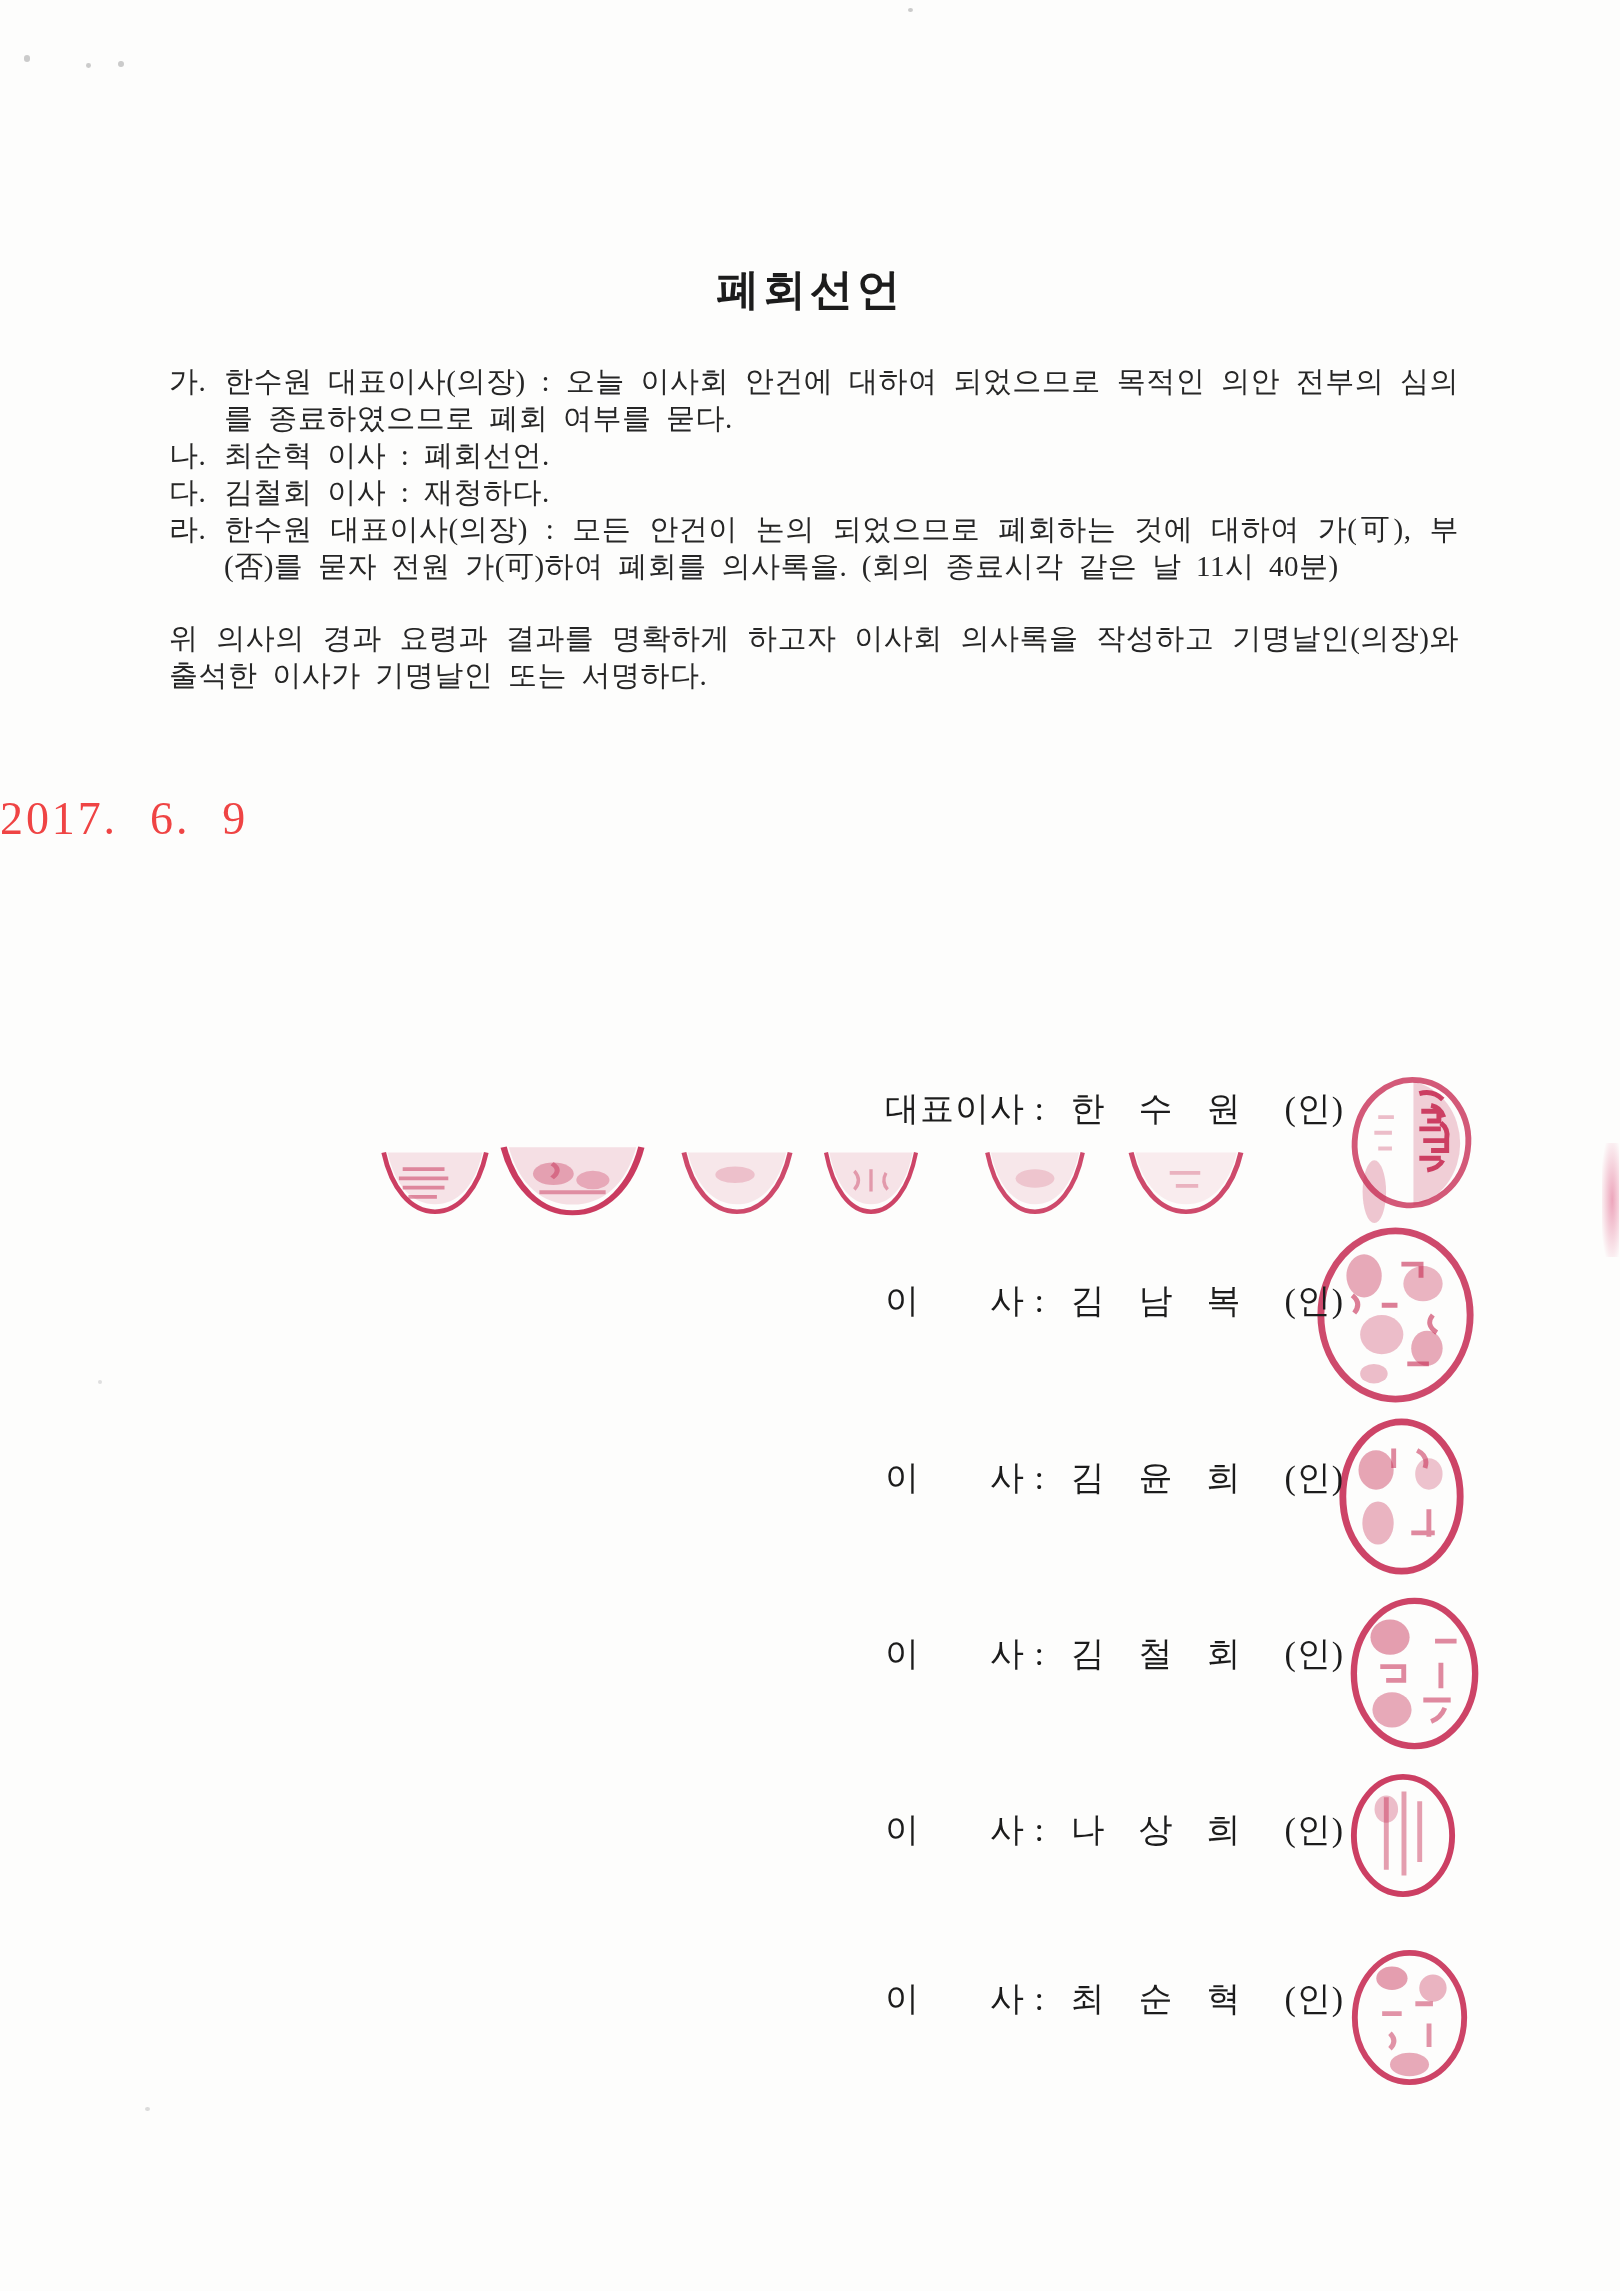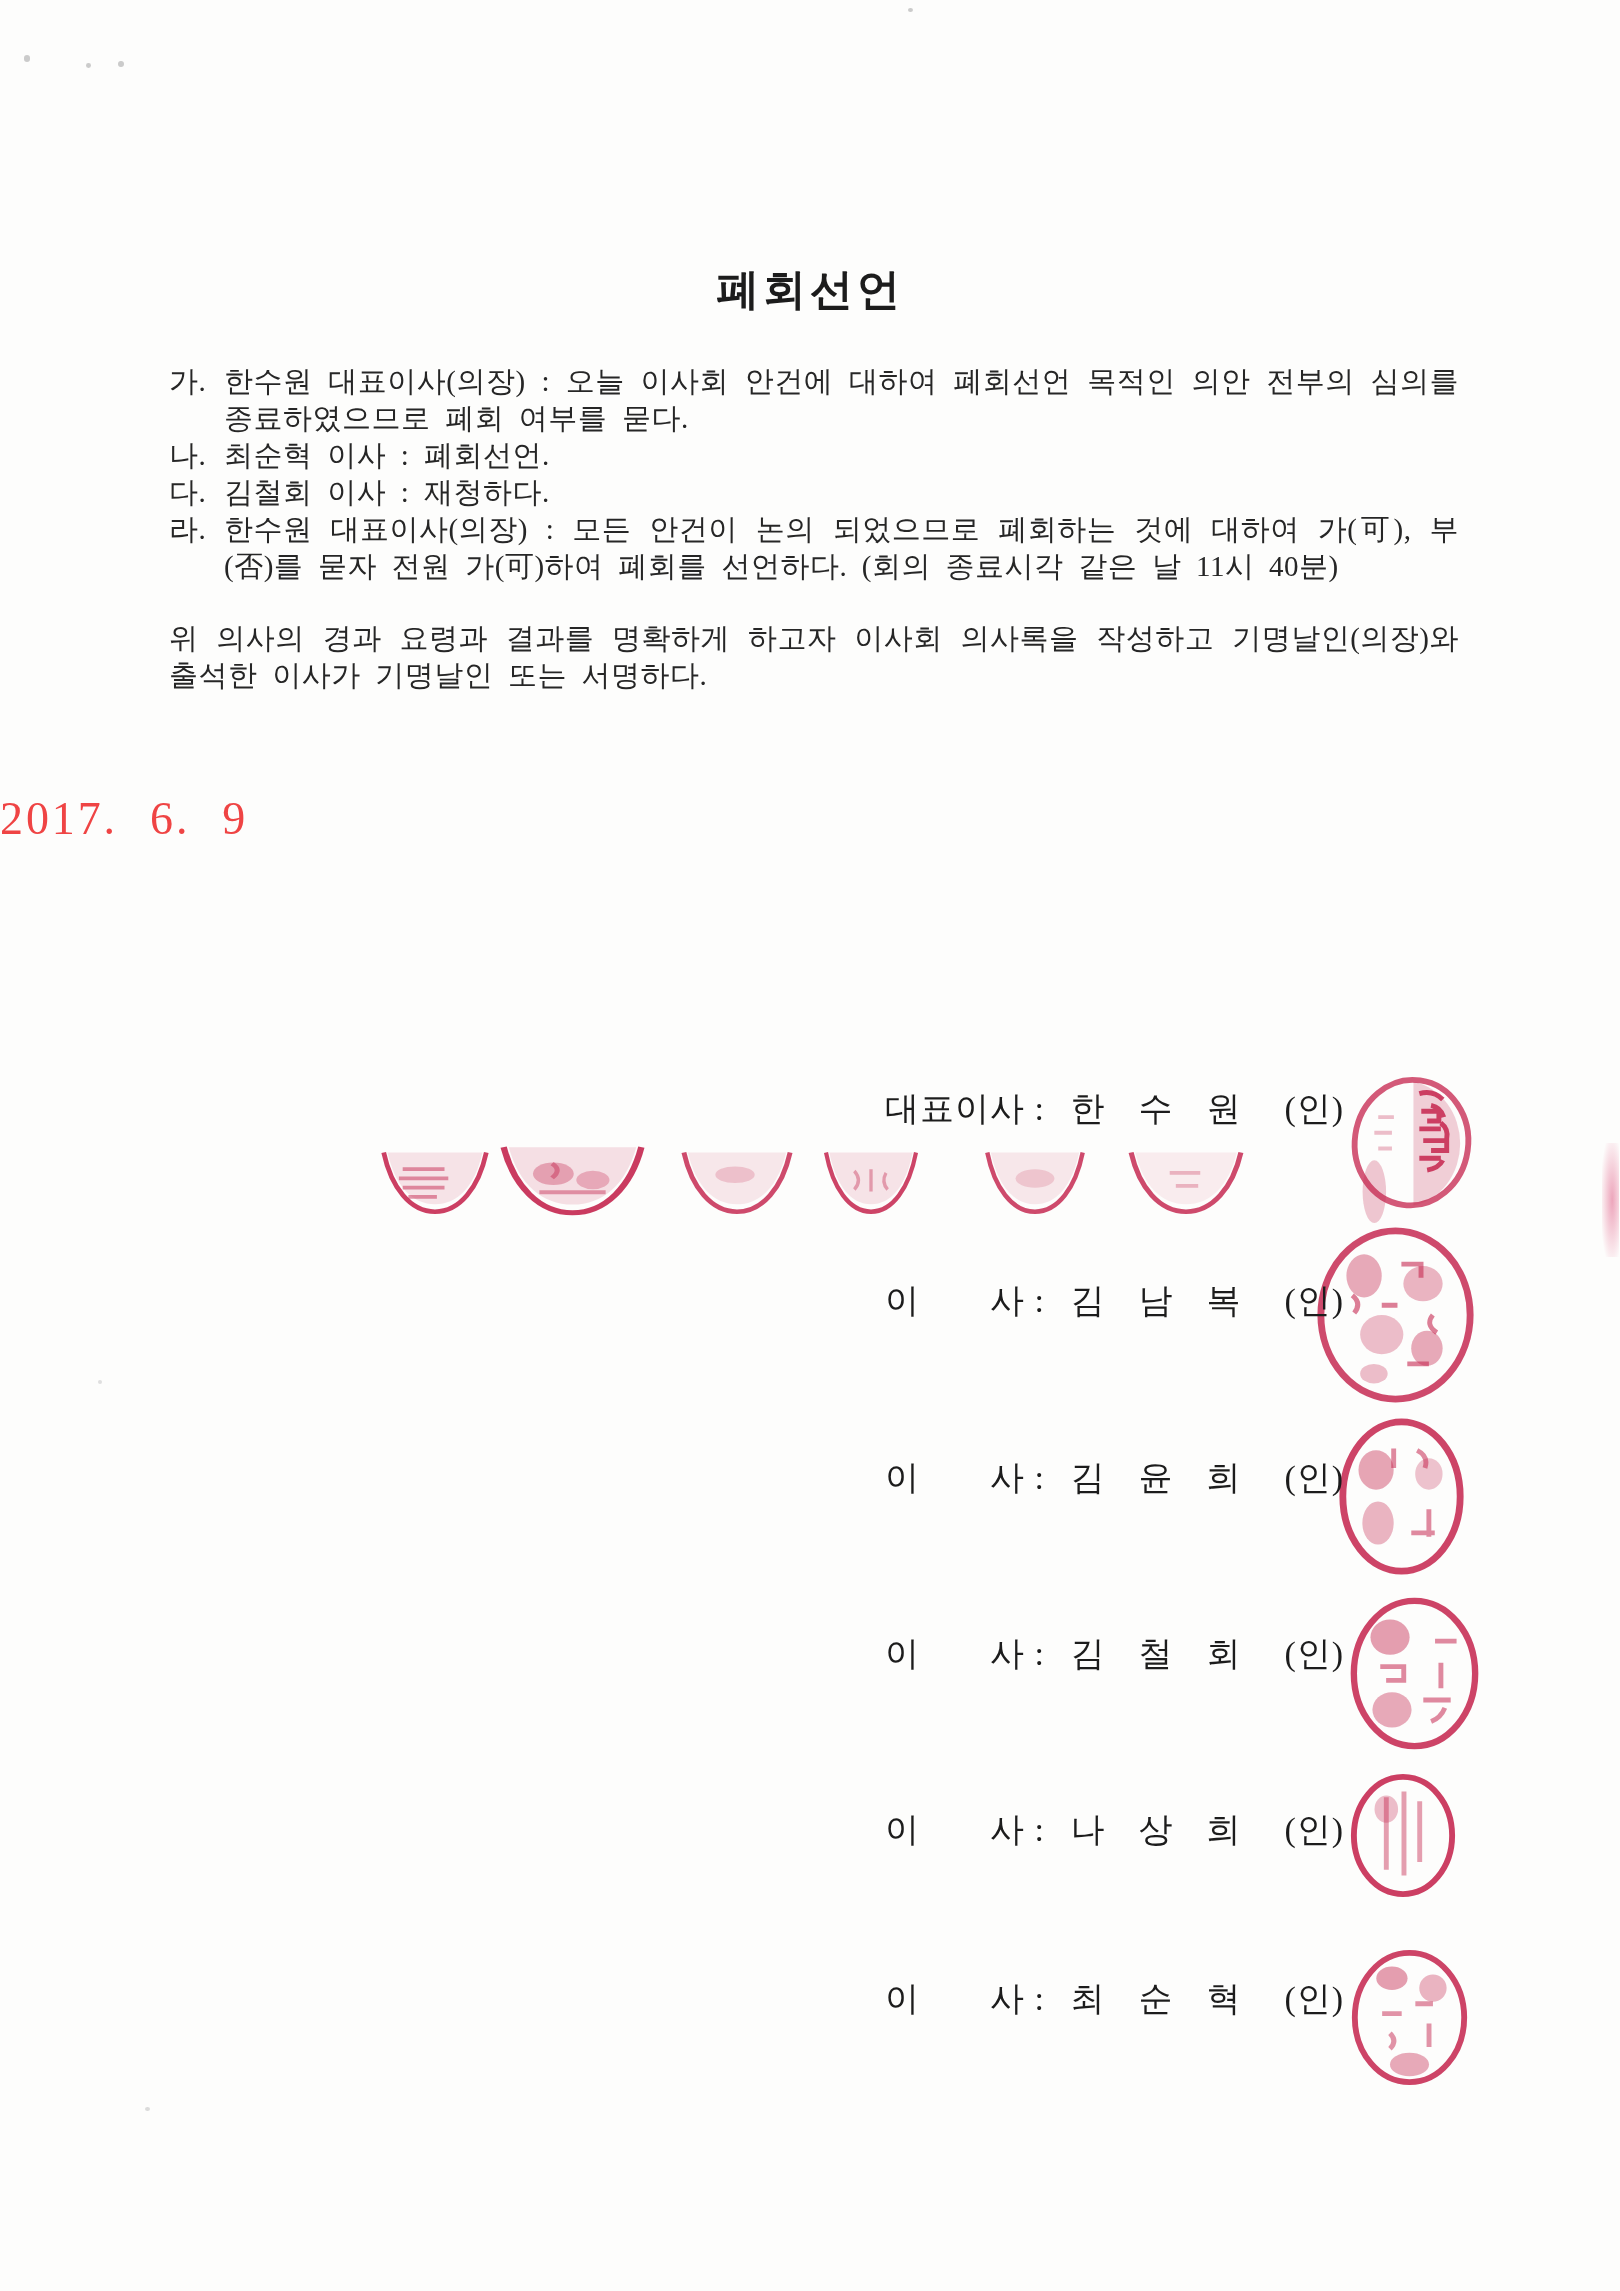--- a/index.html
+++ b/index.html
@@ -89,33 +89,33 @@
   <div class="speck sp3"></div>
   <div class="speck sp4"></div>
   <div class="speck sp5"></div>
   <div class="speck sp6"></div>
 
   <div class="doc-title">폐회선언</div>
 
   <div class="body-block">
     <div class="item">
       <span class="item-label">가.</span>
-      <span class="item-text">한수원 대표이사(의장) : 오늘 이사회 안건에 대하여 폐회선언 목적인 의안 전부의 심의를 종료하였으므로 폐회 여부를 묻다.</span>
+      <span class="item-text">한수원 대표이사(의장) : 오늘 이사회 안건에 대하여 되었으므로 목적인 의안 전부의 심의를 종료하였으므로 폐회 여부를 묻다.</span>
     </div>
     <div class="item">
       <span class="item-label">나.</span>
       <span class="item-text">최순혁 이사 : 폐회선언.</span>
     </div>
     <div class="item">
       <span class="item-label">다.</span>
       <span class="item-text">김철회 이사 : 재청하다.</span>
     </div>
     <div class="item">
       <span class="item-label">라.</span>
-      <span class="item-text">한수원 대표이사(의장) : 모든 안건이 논의 되었으므로 폐회하는 것에 대하여 가(可), 부(否)를 묻자 전원 가(可)하여 폐회를 선언하다. (회의 종료시각 같은 날 11시 40분)</span>
+      <span class="item-text">한수원 대표이사(의장) : 모든 안건이 논의 되었으므로 폐회하는 것에 대하여 가(可), 부(否)를 묻자 전원 가(可)하여 폐회를 의사록을. (회의 종료시각 같은 날 11시 40분)</span>
     </div>
     <div class="closing">위 의사의 경과 요령과 결과를 명확하게 하고자 이사회 의사록을 작성하고 기명날인(의장)와 출석한 이사가 기명날인 또는 서명하다.</div>
   </div>
 
   <div class="doc-date">2017. 6. 9</div>
 
   <div class="crescent c1">
     <svg viewBox="0 0 120 80" preserveAspectRatio="none">
       <path d="M10 6 C18 42 36 62 60 62 C84 62 102 42 110 6 Z" fill="currentColor" opacity="0.12"></path>
       <path d="M6 6 C14 44 34 70 60 70 C86 70 106 44 114 6" fill="none" stroke="currentColor" stroke-width="5" opacity="0.9"></path>

